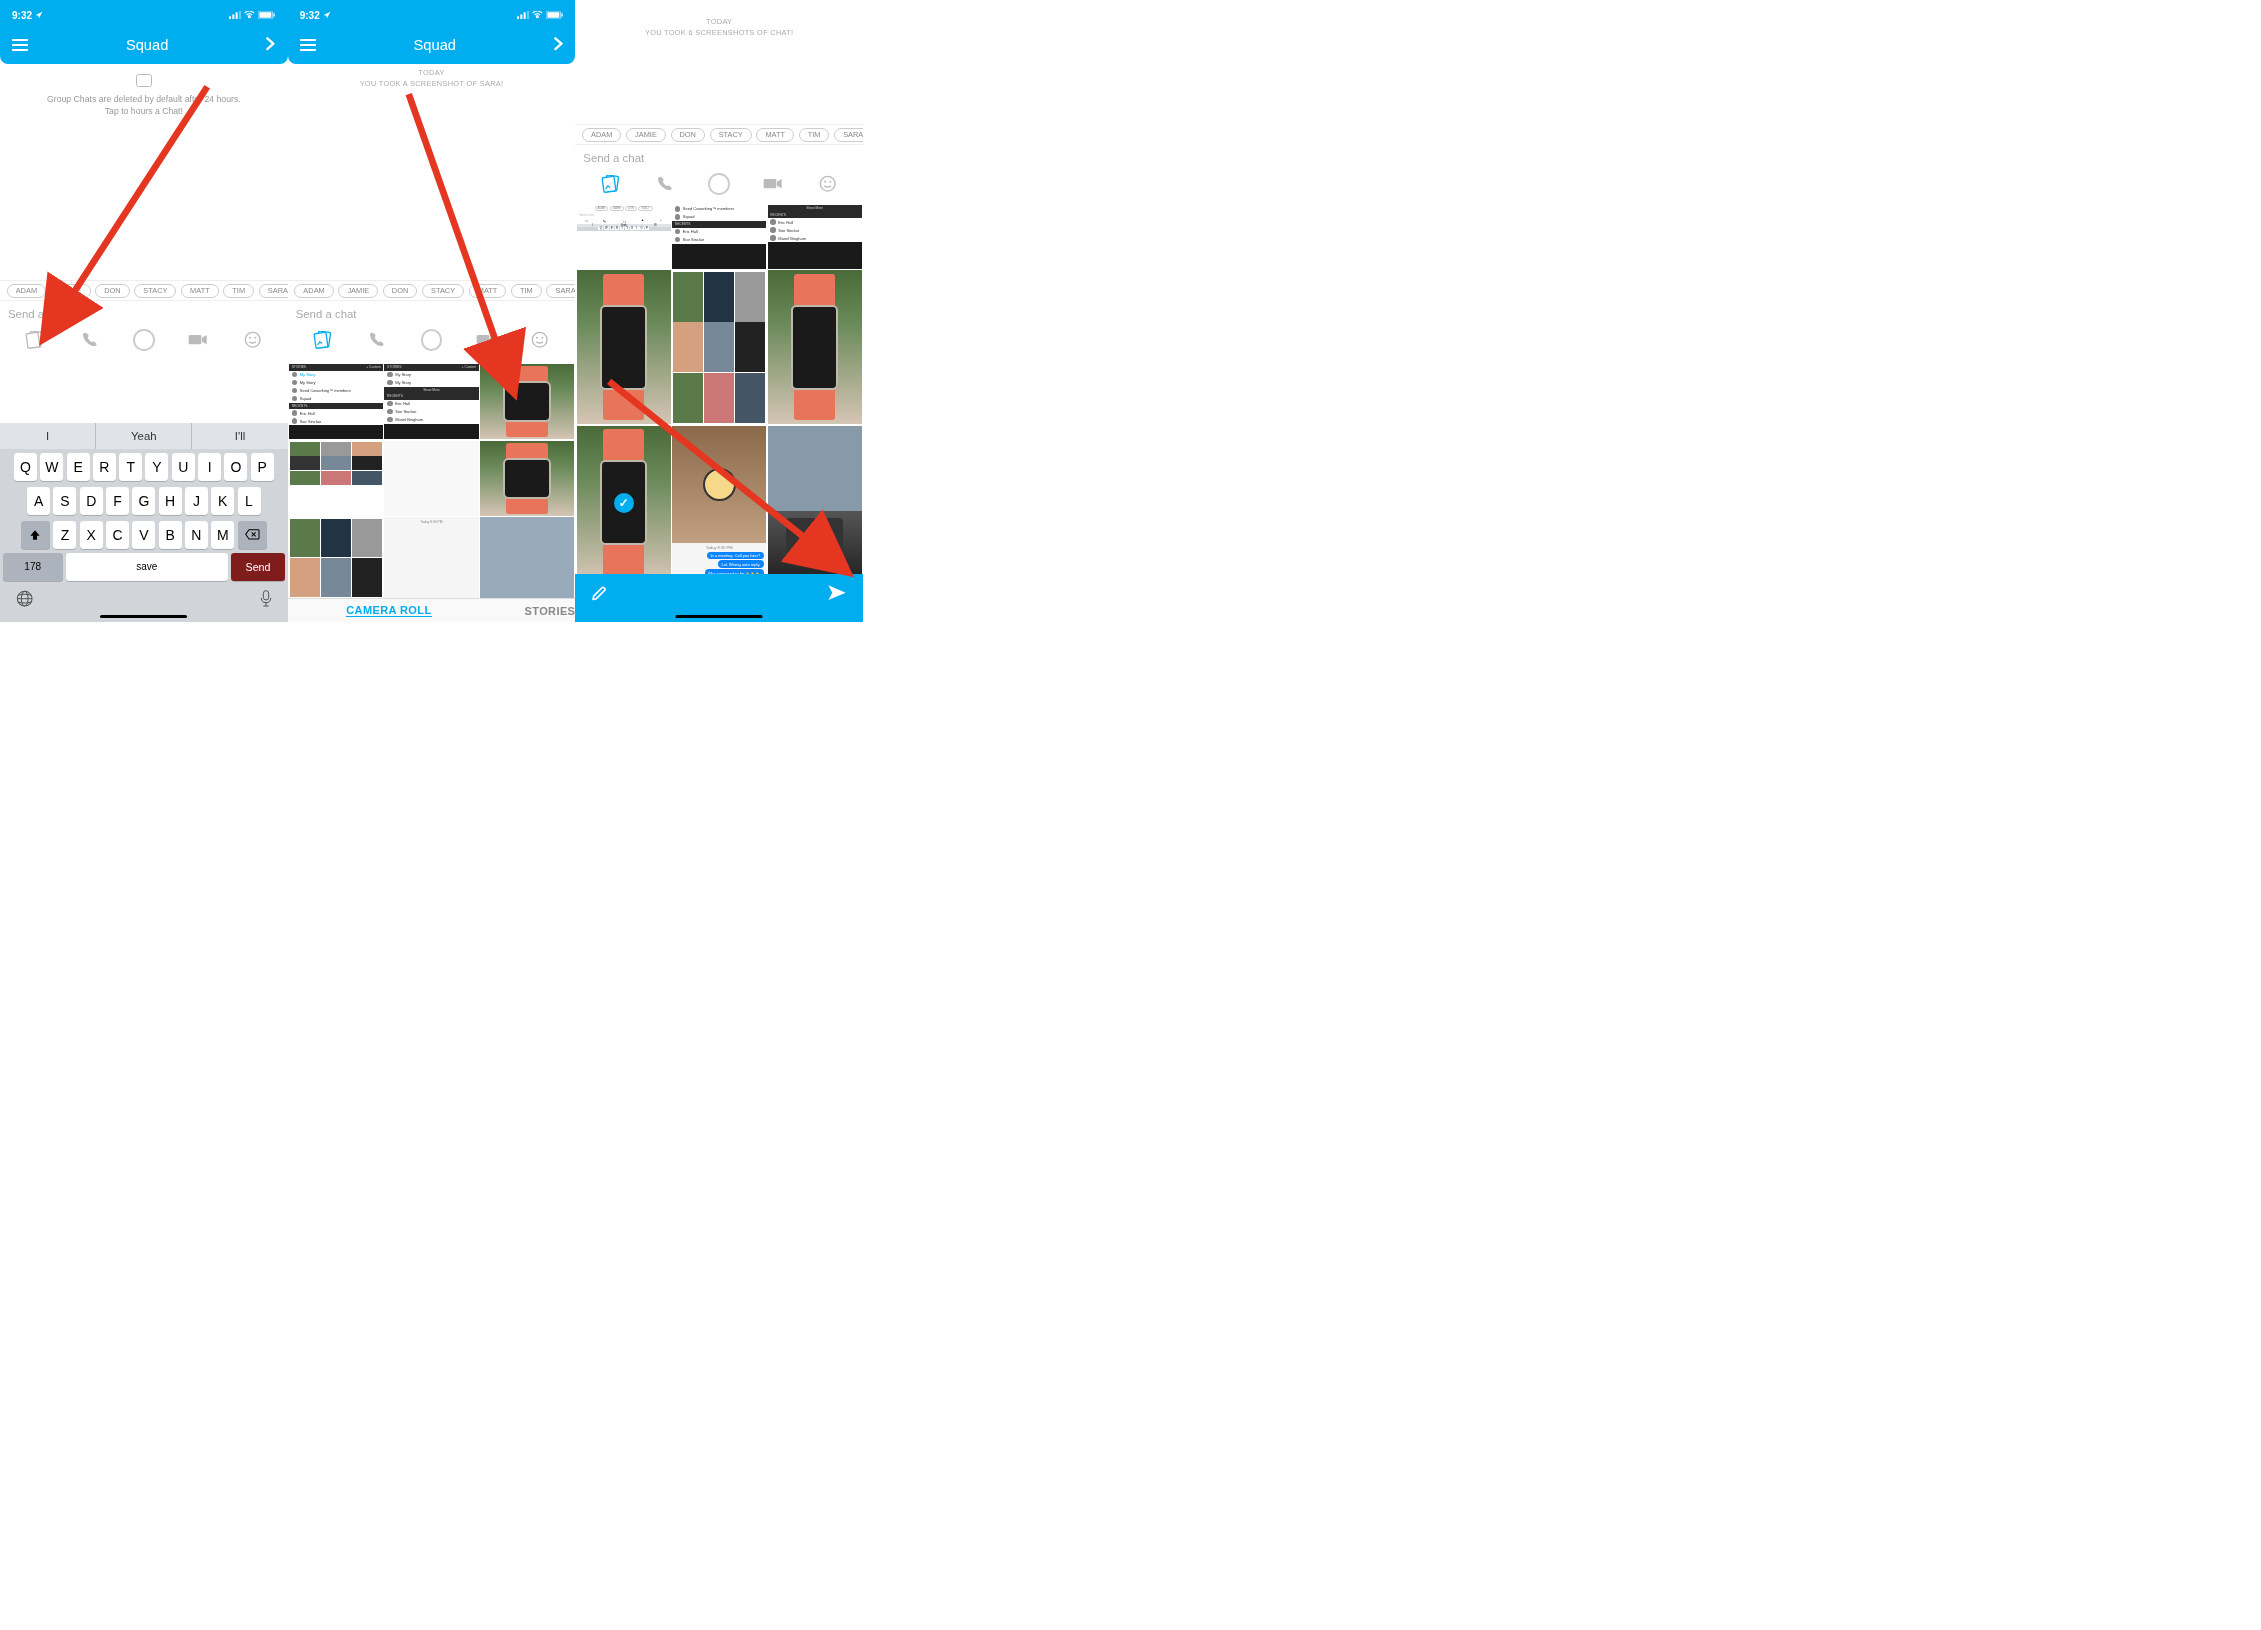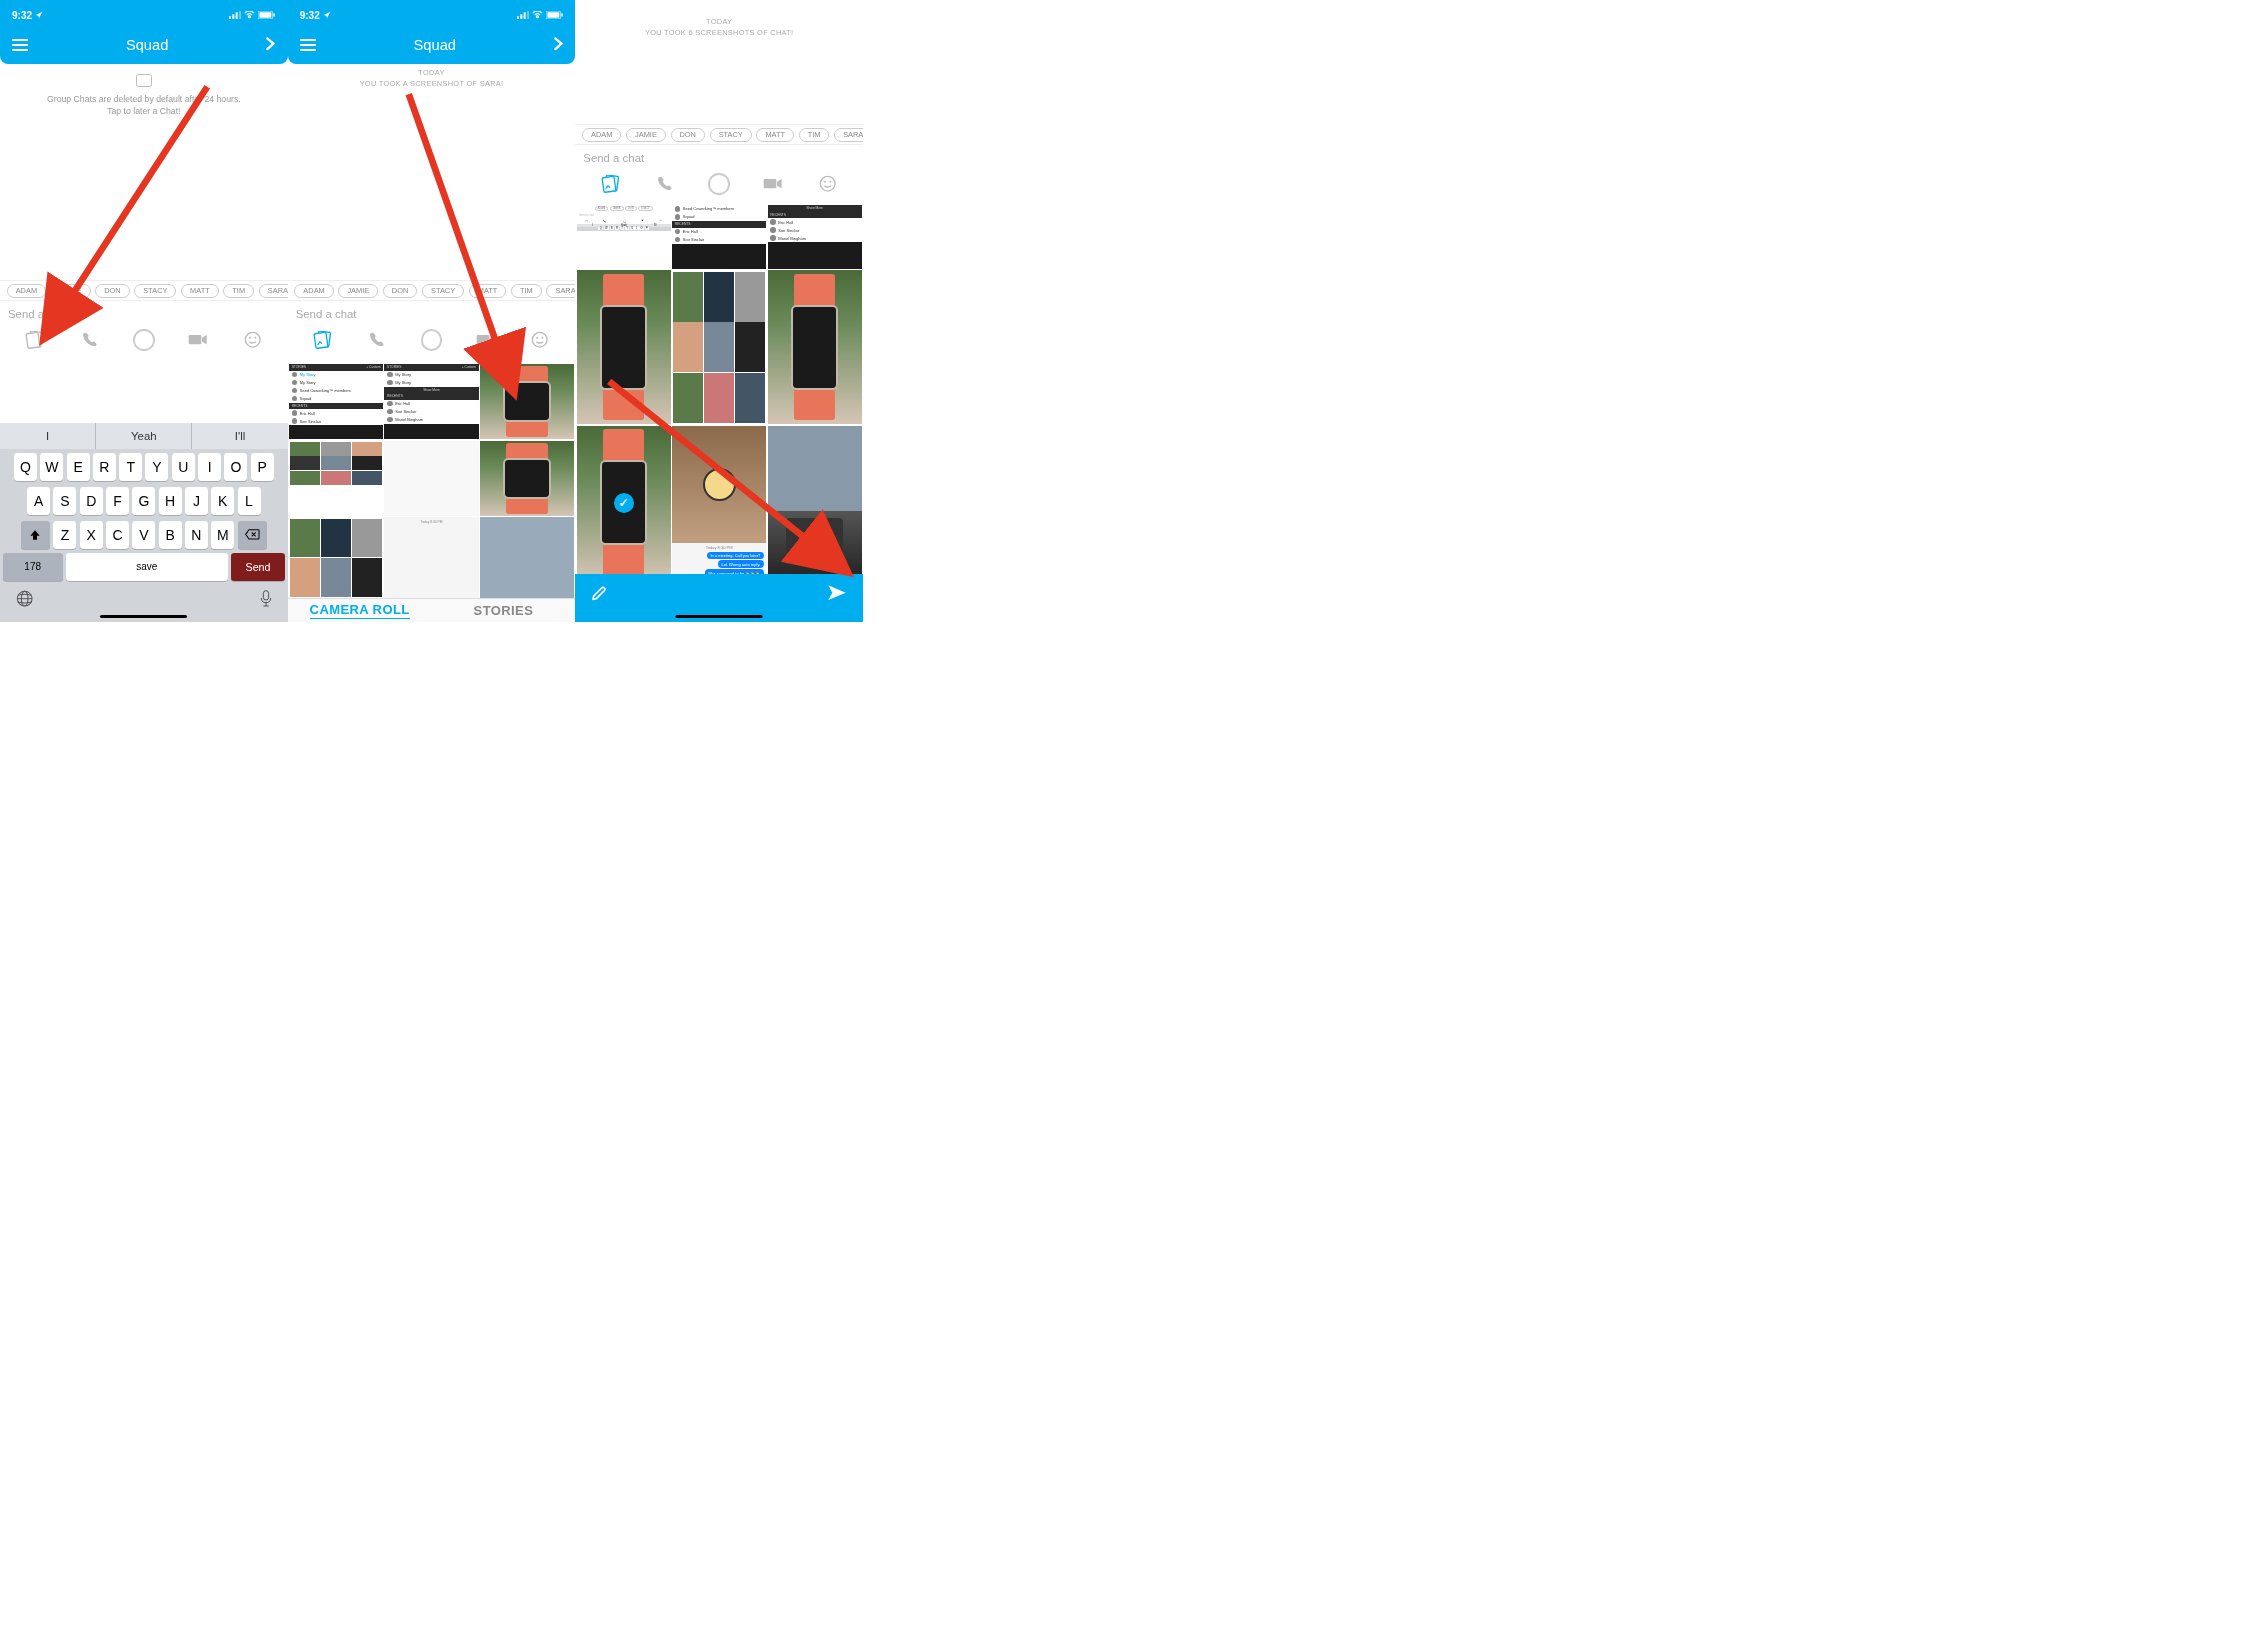--- a/index.html
+++ b/index.html
@@ -53,21 +53,21 @@
 .home-bar { width: 87px; height: 3.3px; background: #000; border-radius: 2px; margin: 2.7px auto 4px; }
 
 
 .photo-area { position: absolute; top: 364px; bottom: 24px; left: 0; right: 0; display: grid; grid-template-columns: 1fr 1fr 1fr; gap: 1.3px; overflow: hidden; padding: 0 1.3px; }
 .photo-area.s3 { top: 205px; bottom: 48px; }
 .thumb { background: #888; position: relative; overflow: hidden; }
 .thumb-content { position: absolute; inset: 0; }
 
 
 .cr-tabs { position: absolute; bottom: 0; left: 0; right: 0; height: 24px; background: rgba(248,248,248,0.92); display: flex; border-top: 0.7px solid #ddd; }
-.cr-tab { flex: 1; display: flex; align-items: center; justify-content: center; font-size: 13px; font-weight: 600; letter-spacing: 0.4px; color: #888; }
+.cr-tab { flex: 1; display: flex; align-items: center; justify-content: flex-end; font-size: 11px; font-weight: 600; letter-spacing: 0.4px; color: #888; }
 .cr-tab.active { color: #00aeef; }
 .cr-tab.active span { border-bottom: 1.3px solid #00aeef; padding-bottom: 0.7px; }
 
 
 .send-bar { position: absolute; bottom: 0; left: 0; right: 0; height: 48px; background: #00aeef; display: flex; align-items: center; justify-content: space-between; padding: 0 16px 8px; }
 .home-bar-w { width: 87px; height: 3.3px; background: #000; position: absolute; bottom: 4px; left: 50%; transform: translateX(-50%); border-radius: 2px; }
 
 
 .arrow { position: absolute; pointer-events: none; z-index: 100; }
 
@@ -124,21 +124,21 @@
           <span></span>
         </div>
     <div class="header-title">Squad</div>
     <div><svg width="9.4" height="13.4" viewBox="0 0 14 20">
             <path d="M2 2 L11 10 L2 18" stroke="#fff" stroke-width="3.5" fill="none" stroke-linecap="round" stroke-linejoin="round"></path>
           </svg></div>
   </div>
   <div class="chat-info">
     <div class="chat-icon"></div>
     <div class="chat-info-text">Group Chats are deleted by default after 24 hours.</div>
-    <div class="chat-info-text">Tap to later a Chat!</div>
+    <div class="chat-info-text">Tap to hours a Chat!</div>
   </div>
 
   <div style="position:absolute; top:280px; left:0; right:0;">
     <div class="chips-row">
       <span class="chip">ADAM</span>
       <span class="chip">JAMIE</span>
       <span class="chip">DON</span>
       <span class="chip">STACY</span>
       <span class="chip">MATT</span>
       <span class="chip">TIM</span>

